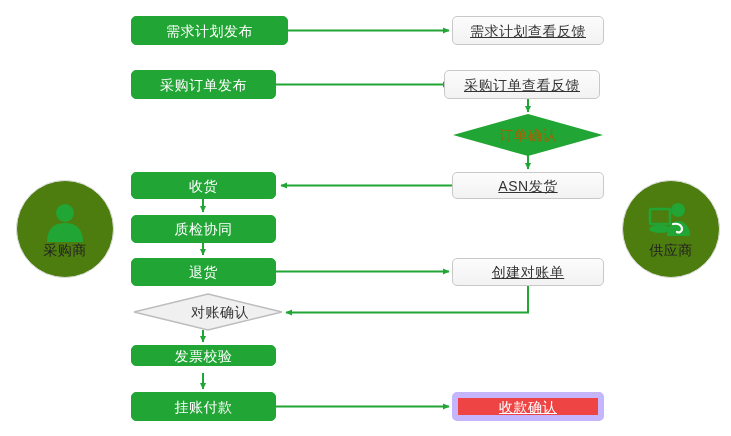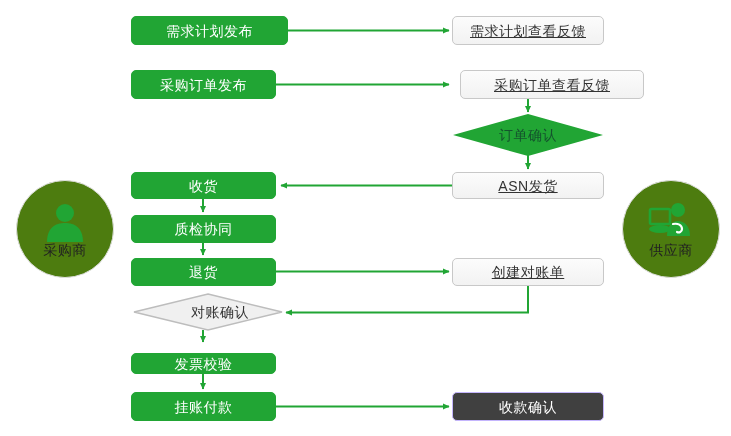--- a/index.html
+++ b/index.html
@@ -41,23 +41,24 @@
     letter-spacing: 0.5px;
     white-space: nowrap;
     user-select: none;
   }
   .node.green {
     background: #21a534;
     color: #ffffff;
     border: 1px solid #21a534;
   }
   .node.red {
-    background: #404040;
+    background: #ef4444;
     color: #ffffff;
-    border: 1px solid #c4b5fd;
+    border: 6px solid #c4b5fd;
+    text-decoration: underline;
   }
   .node.plain {
     background: linear-gradient(to bottom, #fcfcfc 0%, #f2f2f2 100%);
     color: #333333;
     border: 1px solid #c8c8c8;
     text-decoration: underline;
   }
 
   
   .diamond {
@@ -74,21 +75,21 @@
     width: 100%;
     height: 100%;
   }
   .diamond .dlabel {
     position: relative;
     font-size: 14px;
     line-height: 1;
     letter-spacing: 0.5px;
     white-space: nowrap;
   }
-  .diamond.green .dlabel { color: #14532d; }
+  .diamond.green .dlabel { color: #a16207; }
   .diamond.plain .dlabel { color: #333333; margin-left: 24px; }
 
   
   .actor {
     position: absolute;
     width: 96px;
     height: 96px;
     border-radius: 50%;
     background: #4d7c0f;
     border: 1px solid #e0e0e0;
@@ -196,33 +197,33 @@
     <span>退货</span>
   </div>
 
   <div class="diamond plain" style="left:133px; top:293px; width:150px; height:38px;">
     <svg class="dshape" viewBox="0 0 150 38" preserveAspectRatio="none">
       <polygon points="75,1 149,19 75,37 1,19" fill="#f0f0f0" stroke="#bdbdbd" stroke-width="1.4"></polygon>
     </svg>
     <span class="dlabel">对账确认</span>
   </div>
 
-  <div class="node green" style="left:131px; top:345px; width:145px; height:21px;margin-top:8px;">
+  <div class="node green" style="left:131px; top:345px; width:145px; height:21px;">
     <span>发票校验</span>
   </div>
 
   <div class="node green" style="left:131px; top:392px; width:145px; height:29px;">
     <span>挂账付款</span>
   </div>
 
   <div class="node plain" style="left:452px; top:16px; width:152px; height:29px;">
     <span>需求计划查看反馈</span>
   </div>
 
-  <div class="node plain" style="left:460px; top:70px; width:184px; height:29px;">
+  <div class="node plain" style="left:444px; top:70px; width:156px; height:29px;">
     <span>采购订单查看反馈</span>
   </div>
 
   <div class="diamond green" style="left:453px; top:114px; width:150px; height:42px;">
     <svg class="dshape" viewBox="0 0 150 42" preserveAspectRatio="none">
       <polygon points="75,0 150,21 75,42 0,21" fill="#21a534"></polygon>
     </svg>
     <span class="dlabel">订单确认</span>
   </div>
 

